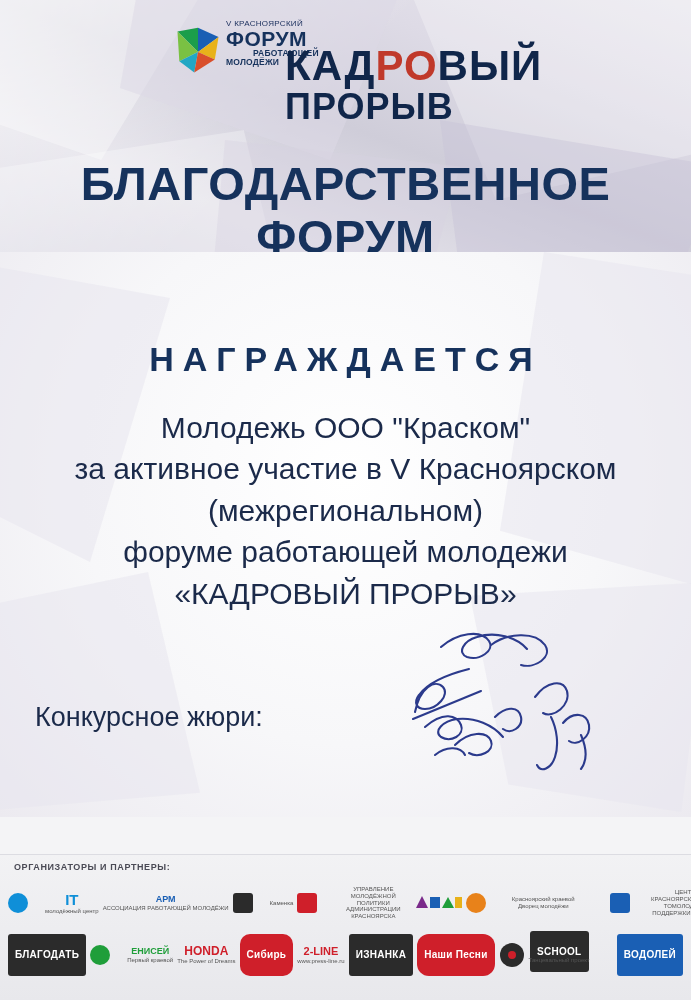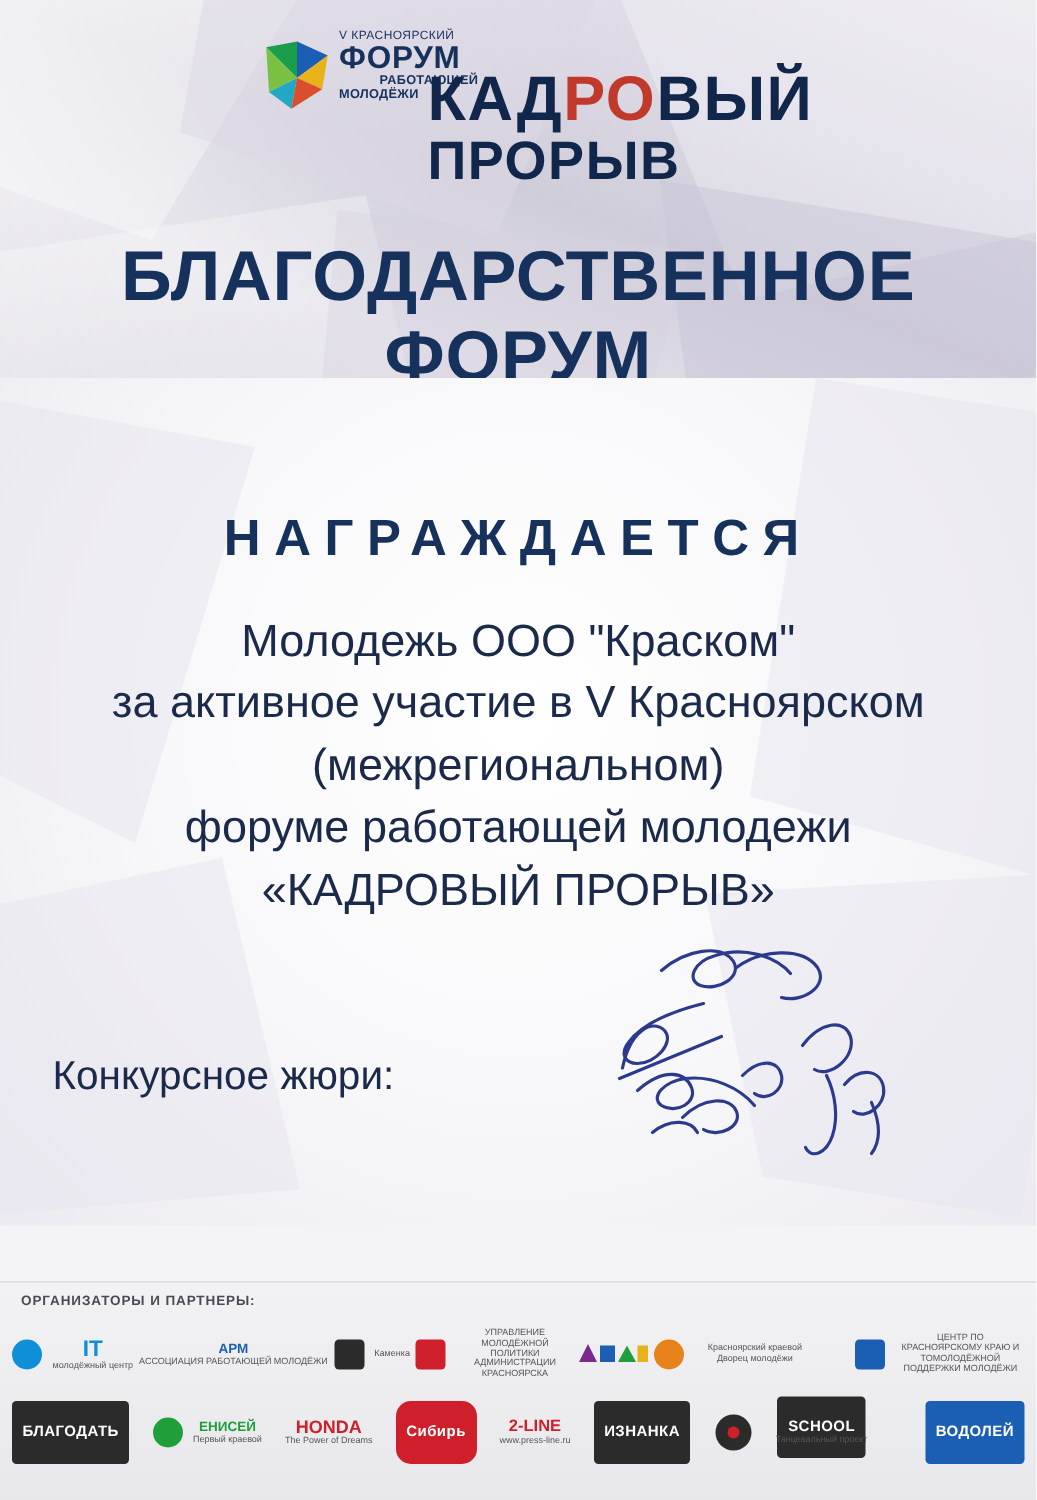--- a/index.html
+++ b/index.html
@@ -207,21 +207,21 @@
     height: 100%;
     font-size: 7px;
     color: #333;
     text-align: center;
     line-height: 1.15;
     white-space: nowrap;
   }
   .p-box {
     display: flex;
     align-items: center;
-    gap: 7px;
+    gap: 17px;
   }
   .p-mark {
     width: 20px; height: 20px;
     border-radius: 3px;
     flex: 0 0 auto;
   }
   .p-name { font-size: 7px; }
   .p-name b { font-size: 9px; }
 
   .pill {
@@ -402,20 +402,23 @@
       <div class="partner">
         <span class="pill swatch-red" style="border-radius:10px;">Сибирь</span>
       </div>
       <div class="partner">
         <div class="p-name"><b style="color:#cf1f2a;font-size:11px;">2-LINE</b><span class="m-sm">www.press-line.ru</span></div>
       </div>
       <div class="partner">
         <span class="pill swatch-dark">ИЗНАНКА</span>
       </div>
       <div class="partner">
+        <span class="pill swatch-red" style="border-radius:12px;">Наши Песни</span>
+      </div>
+      <div class="partner">
         <svg width="26" height="26" viewBox="0 0 26 26">
           <circle cx="13" cy="13" r="12" fill="#2b2b2b"></circle>
           <circle cx="13" cy="13" r="4" fill="#cf1f2a"></circle>
         </svg>
       </div>
       <div class="partner">
         <div class="p-name"><span class="pill swatch-dark">SCHOOL</span><span class="m-sm">Танцевальный проект</span></div>
       </div>
       <div class="partner">
         <span class="pill swatch-blue">ВОДОЛЕЙ</span>

